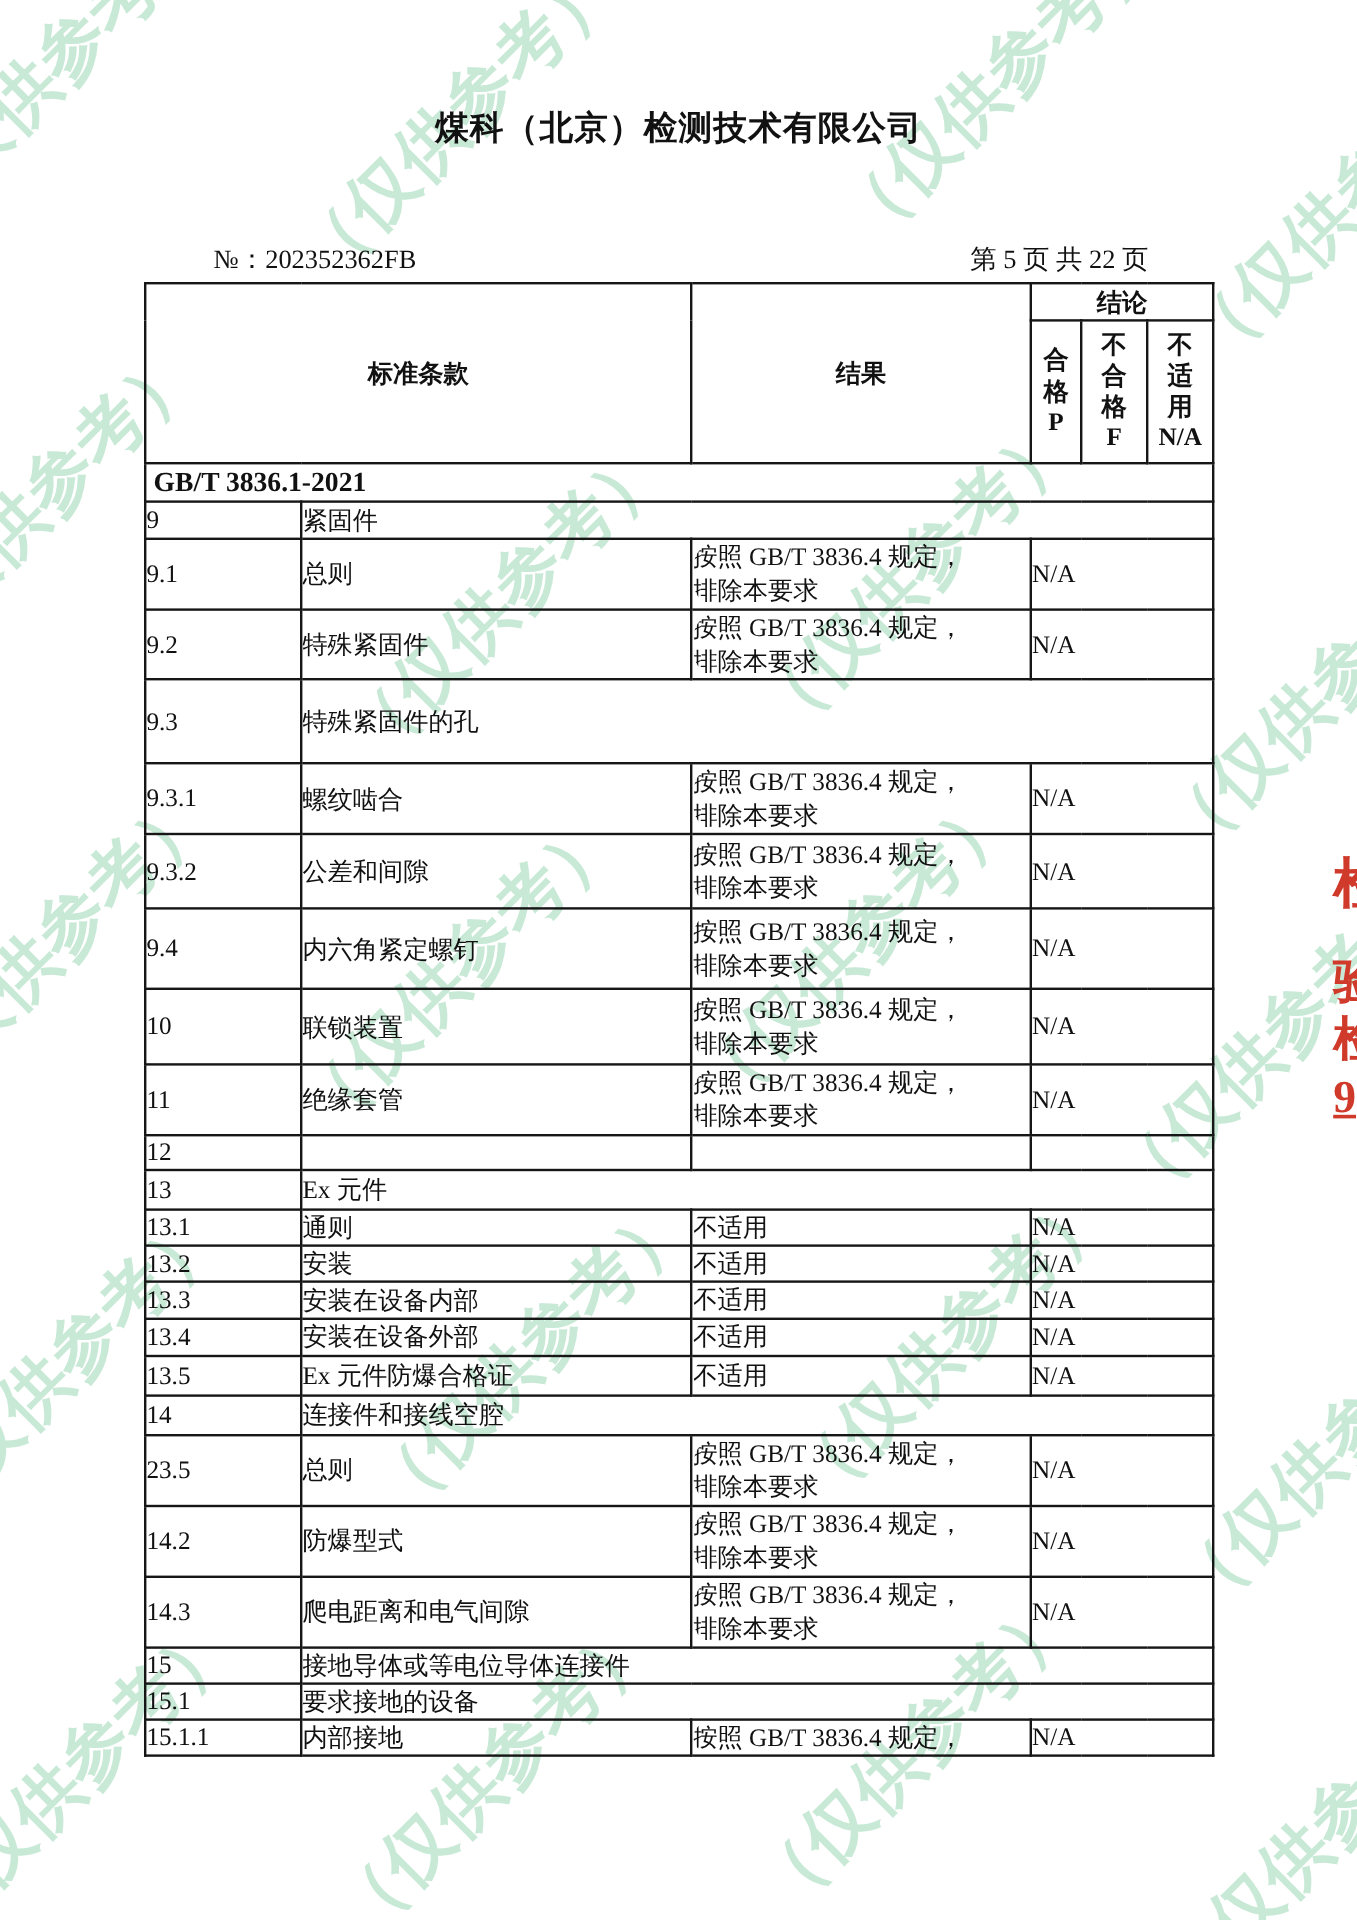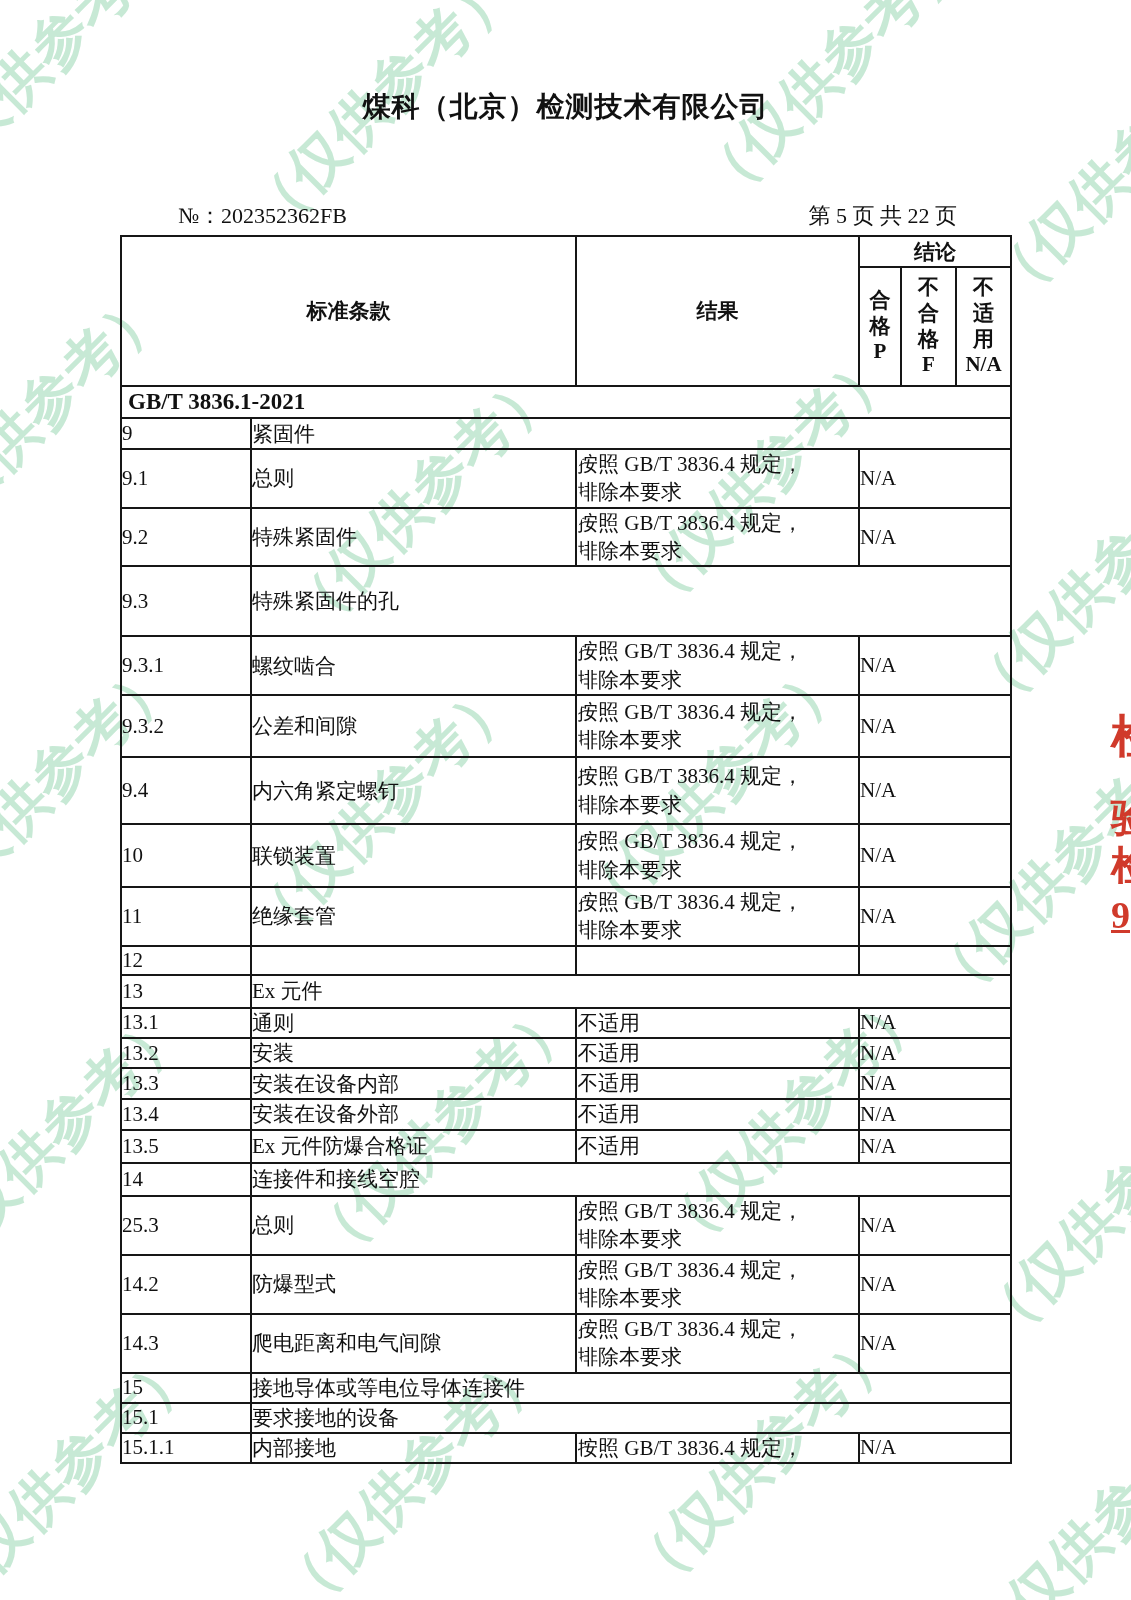--- a/index.html
+++ b/index.html
@@ -205,21 +205,21 @@
         <td class="c-num">13.5</td>
         <td class="c-title">Ex 元件防爆合格证</td>
         <td class="c-result">不适用</td>
         <td class="c-concl" colspan="3">N/A</td>
       </tr>
       <tr style="height:33px">
         <td class="c-num">14</td>
         <td class="c-title" colspan="5">连接件和接线空腔</td>
       </tr>
       <tr style="height:59px">
-        <td class="c-num">25.3</td>
+        <td class="c-num">23.5</td>
         <td class="c-title">总则</td>
         <td class="c-result">按照 GB/T 3836.4 规定，
 排除本要求</td>
         <td class="c-concl" colspan="3">N/A</td>
       </tr>
       <tr style="height:59px">
         <td class="c-num">14.2</td>
         <td class="c-title">防爆型式</td>
         <td class="c-result">按照 GB/T 3836.4 规定，
 排除本要求</td>

